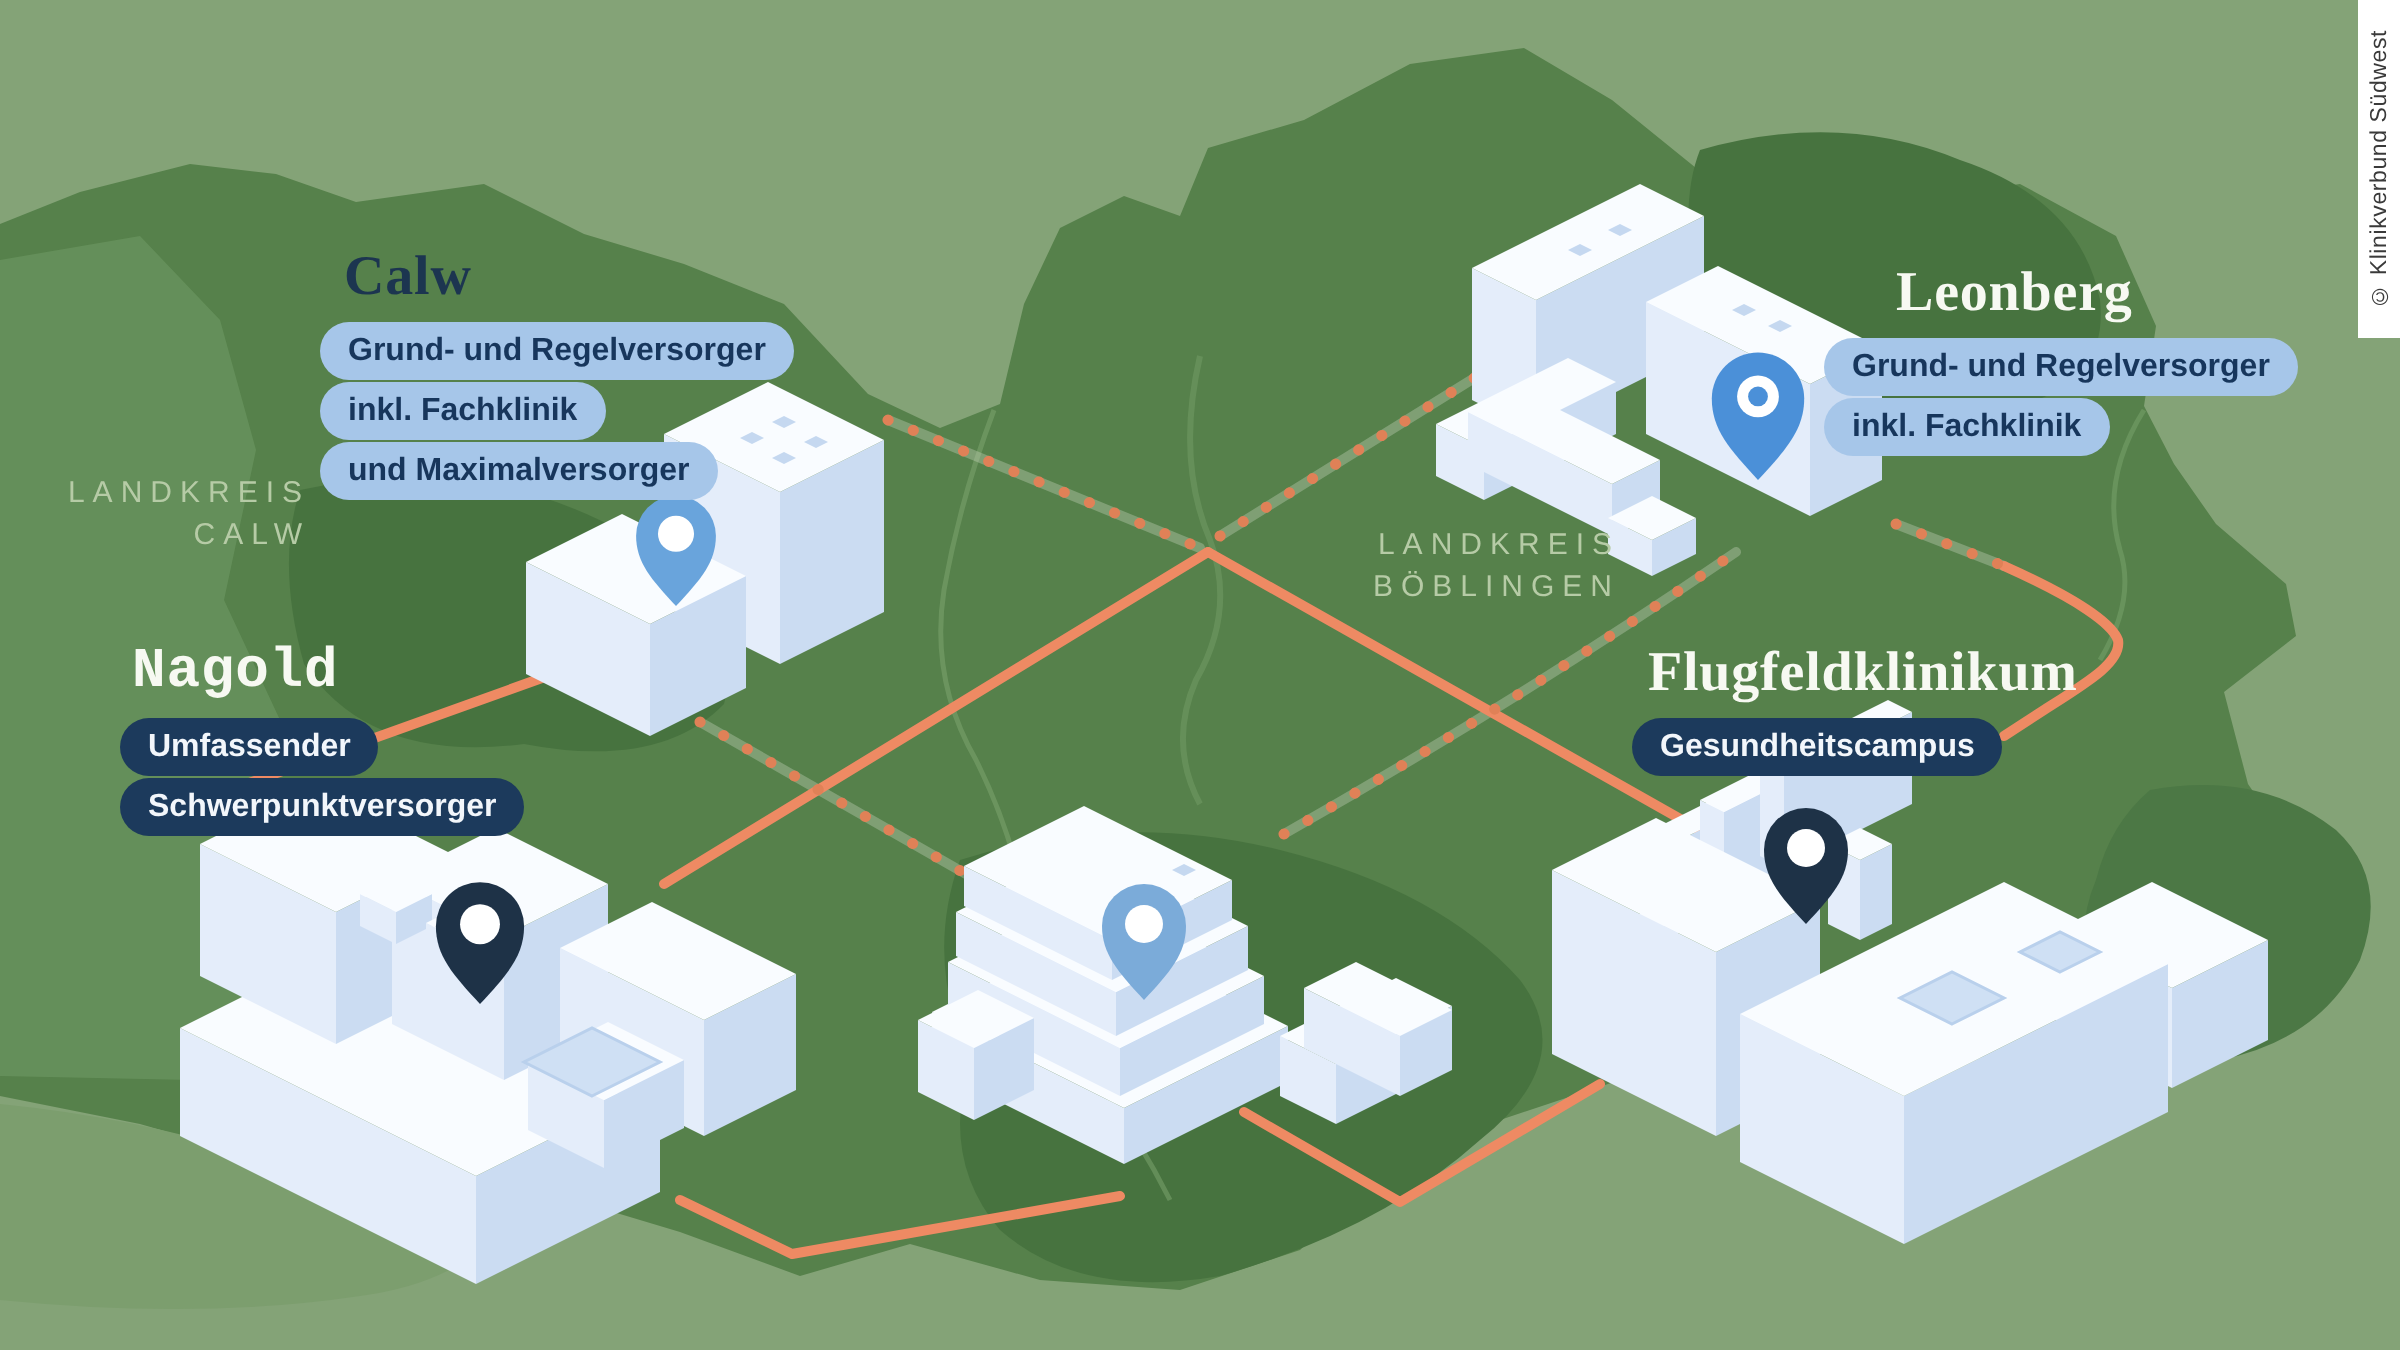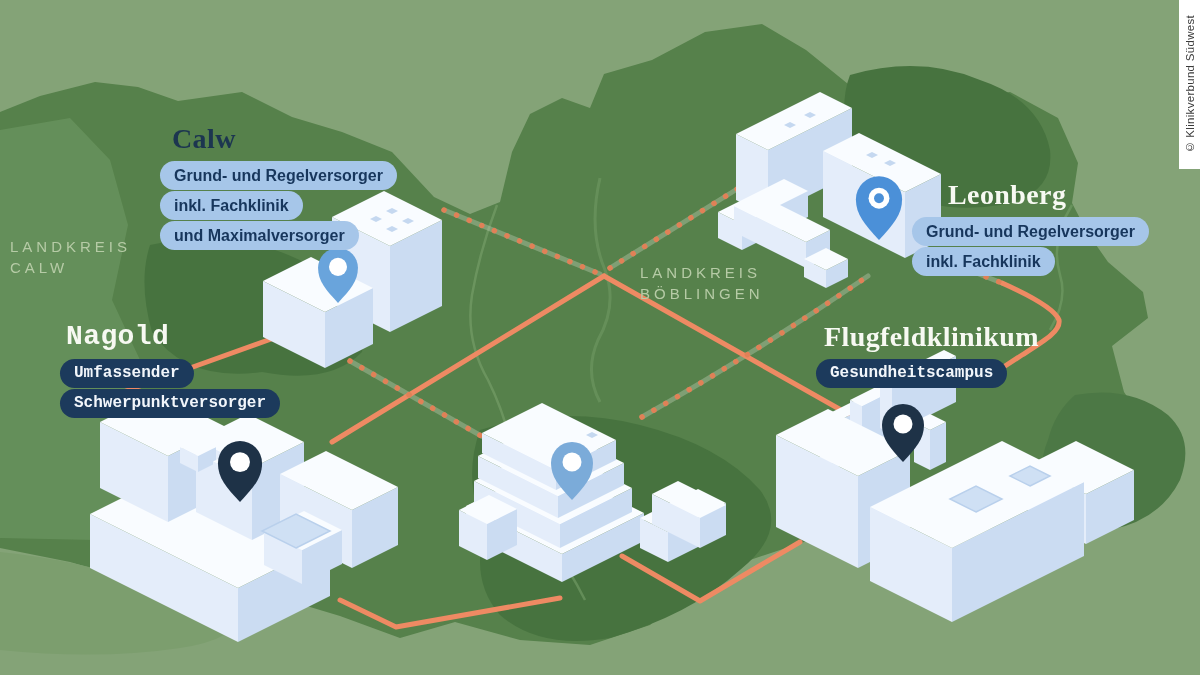--- a/index.html
+++ b/index.html
@@ -14,23 +14,23 @@
     font-family:"Liberation Serif",serif;font-weight:bold;font-size:28px;line-height:29px;
     margin-bottom:7px;letter-spacing:.4px;
   }
   .city.light{color:var(--city-light,#F7F9F2);}
   .city.dark{color:var(--city-dark,#1C3550);}
   .pill{
     font-size:16px;font-weight:bold;line-height:21px;
     padding:4px 14px;border-radius:15px;white-space:nowrap;
   }
   .pill.light{background:var(--pill-light,#A6C6E9);color:var(--pill-light-text,#17365C);}
-  .pill.dark{background:var(--pill-dark,#1C3A5C);color:var(--pill-dark-text,#F2F6FB);font-family:Liberation Mono, monospace;}
+  .pill.dark{background:var(--pill-dark,#1C3A5C);color:var(--pill-dark-text,#F2F6FB);}
   .region{
-    position:absolute;z-index:4;text-align:left;
+    position:absolute;z-index:4;text-align:right;
     color:var(--region,#B6CBA6);font-size:15px;font-weight:500;
     letter-spacing:4px;line-height:21px;
   }
   .credit{
     position:absolute;top:0;right:0;width:21px;height:169px;background:#fff;z-index:6;
     display:flex;align-items:center;justify-content:center;
   }
   .credit span{
     writing-mode:vertical-rl;transform:rotate(180deg);
     font-size:11.5px;color:#3A3A3A;letter-spacing:.3px;white-space:nowrap;
@@ -248,21 +248,21 @@
     <div class="pill light">und Maximalversorger</div>
   </div>
 
   <div class="loc" style="left:60px;top:322px;">
     <div class="city light" style="margin-left:6px;font-family:Liberation Mono, monospace;">Nagold</div>
     <div class="pill dark">Umfassender</div>
     <div class="pill dark">Schwerpunktversorger</div>
   </div>
 
 
-  <div class="loc" style="left:912px;top:132px;margin-top:48px;">
+  <div class="loc" style="left:912px;top:132px;">
     <div class="city light" style="margin-left:36px;">Leonberg</div>
     <div class="pill light">Grund- und Regelversorger</div>
     <div class="pill light">inkl. Fachklinik</div>
   </div>
 
   <div class="loc" style="left:816px;top:322px;">
     <div class="city light" style="margin-left:8px;">Flugfeldklinikum</div>
     <div class="pill dark">Gesundheitscampus</div>
   </div>
 

